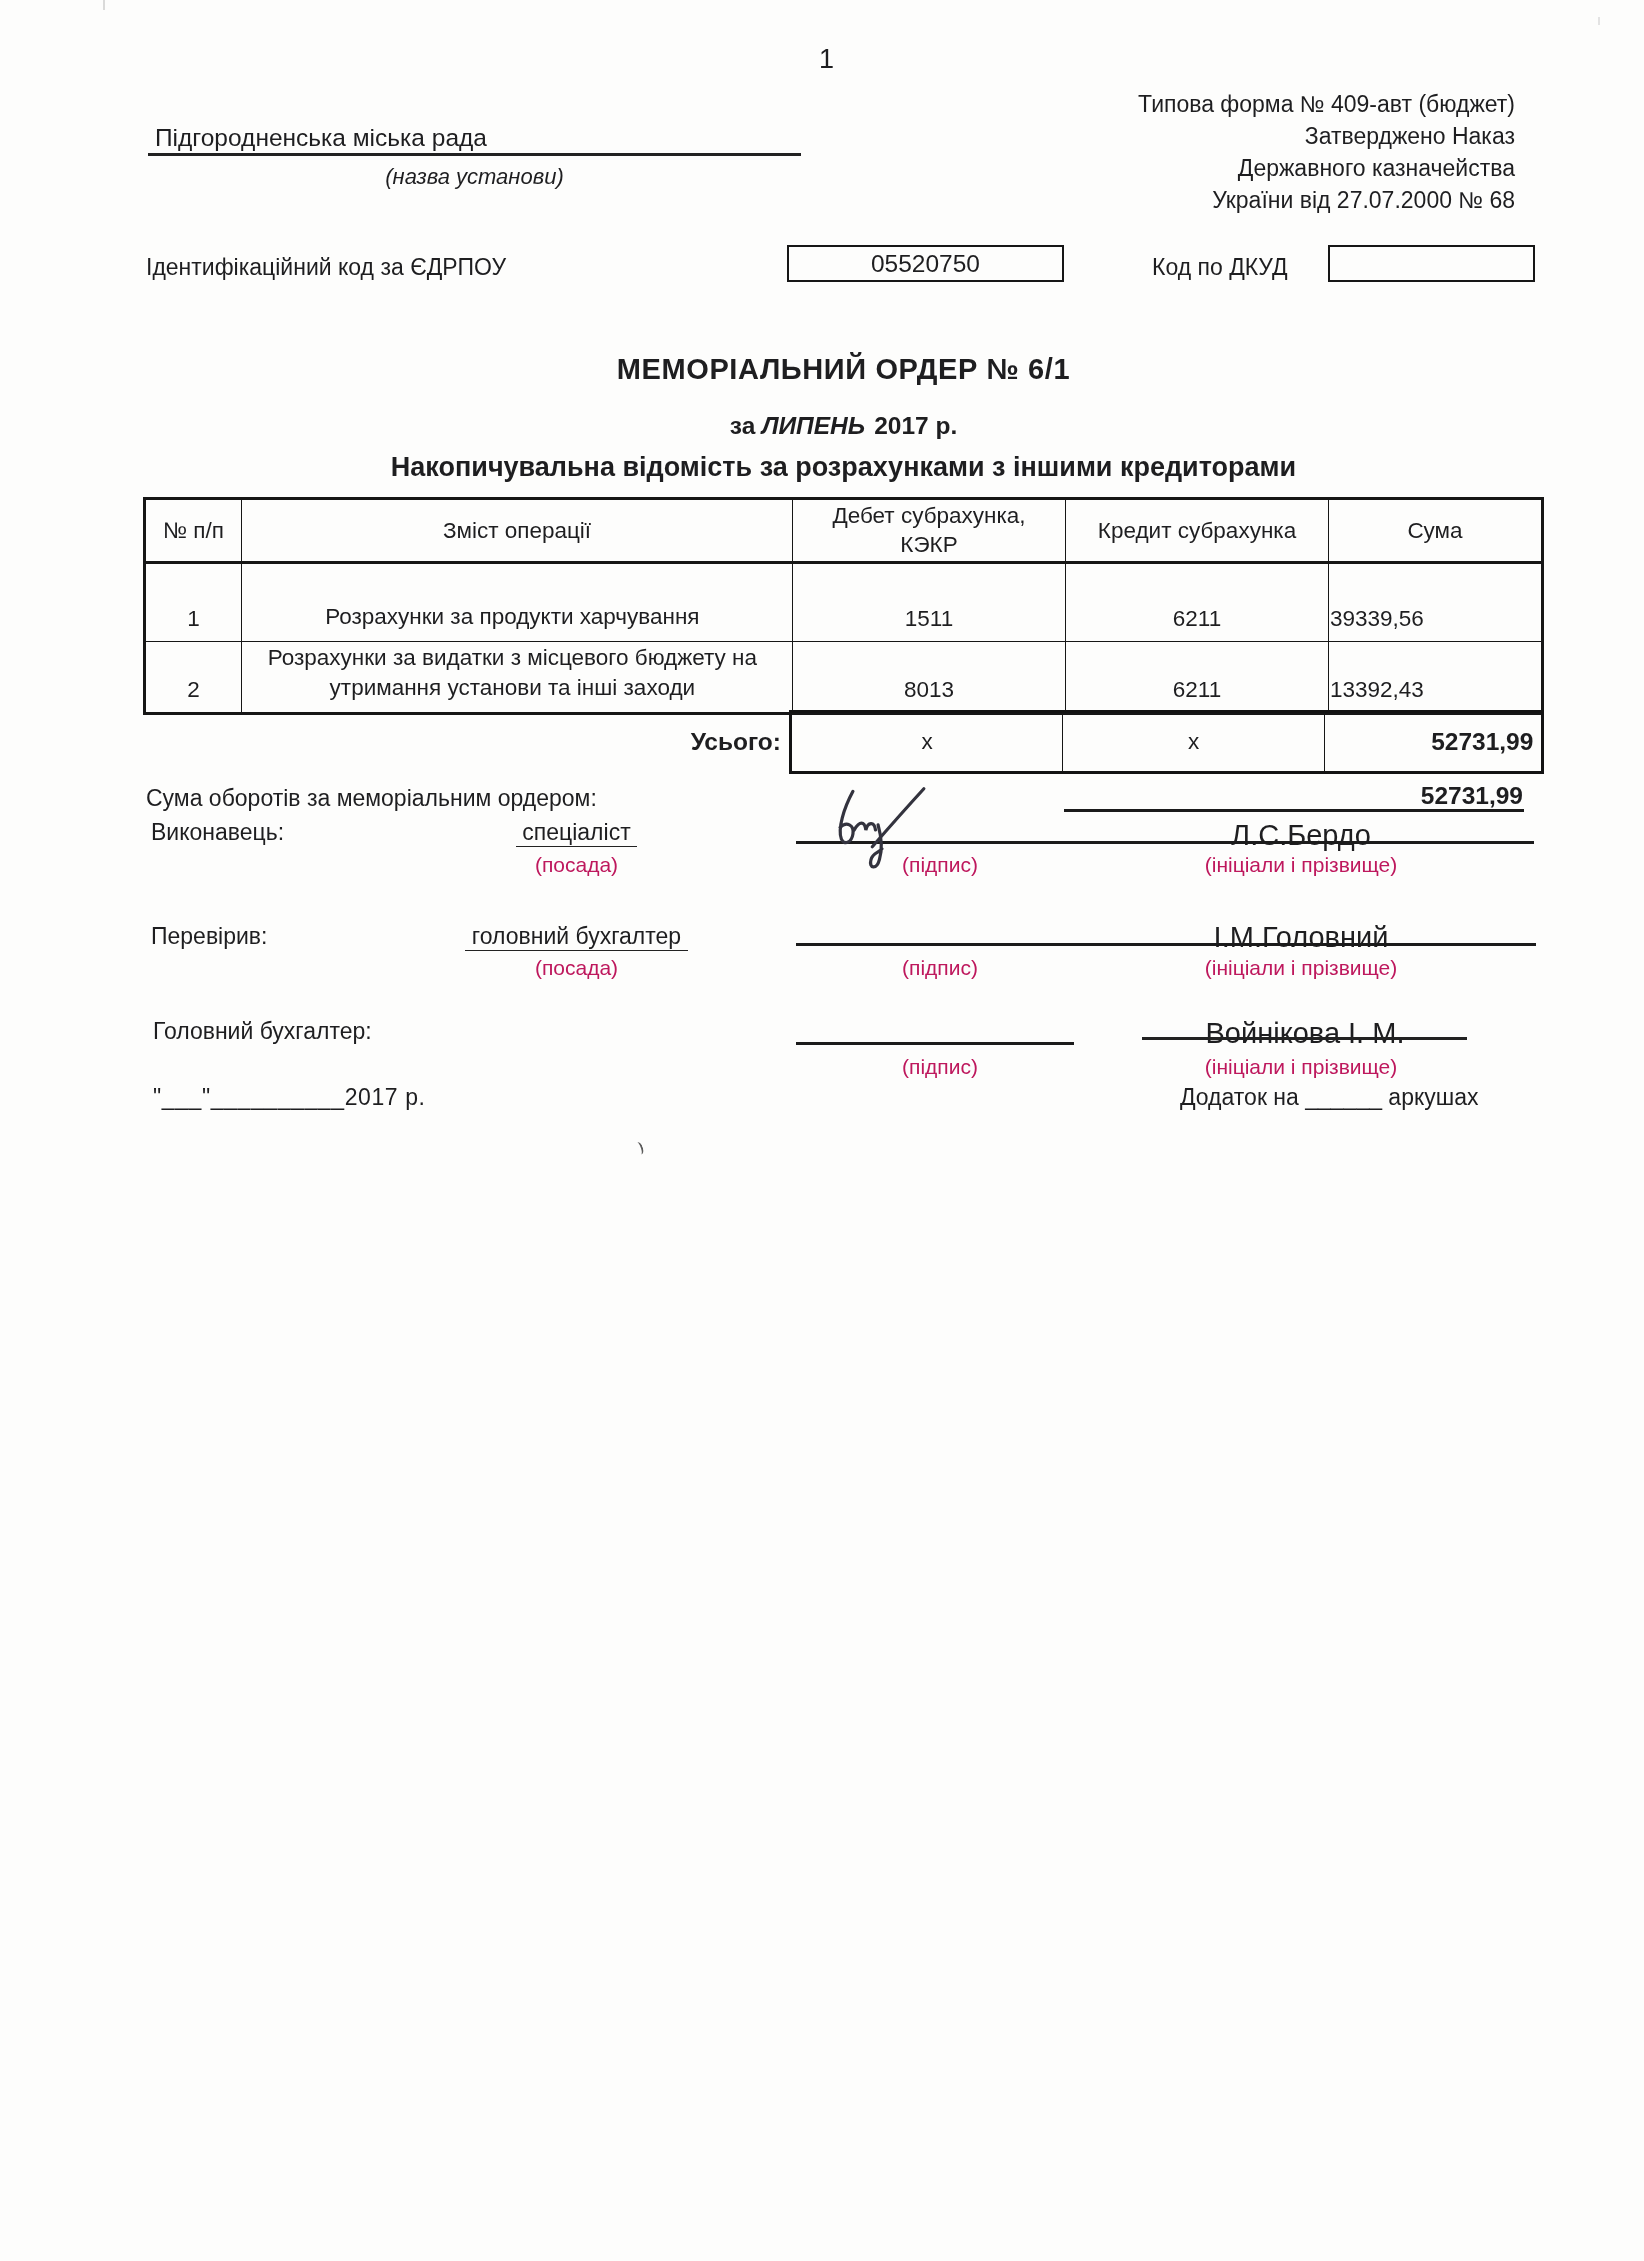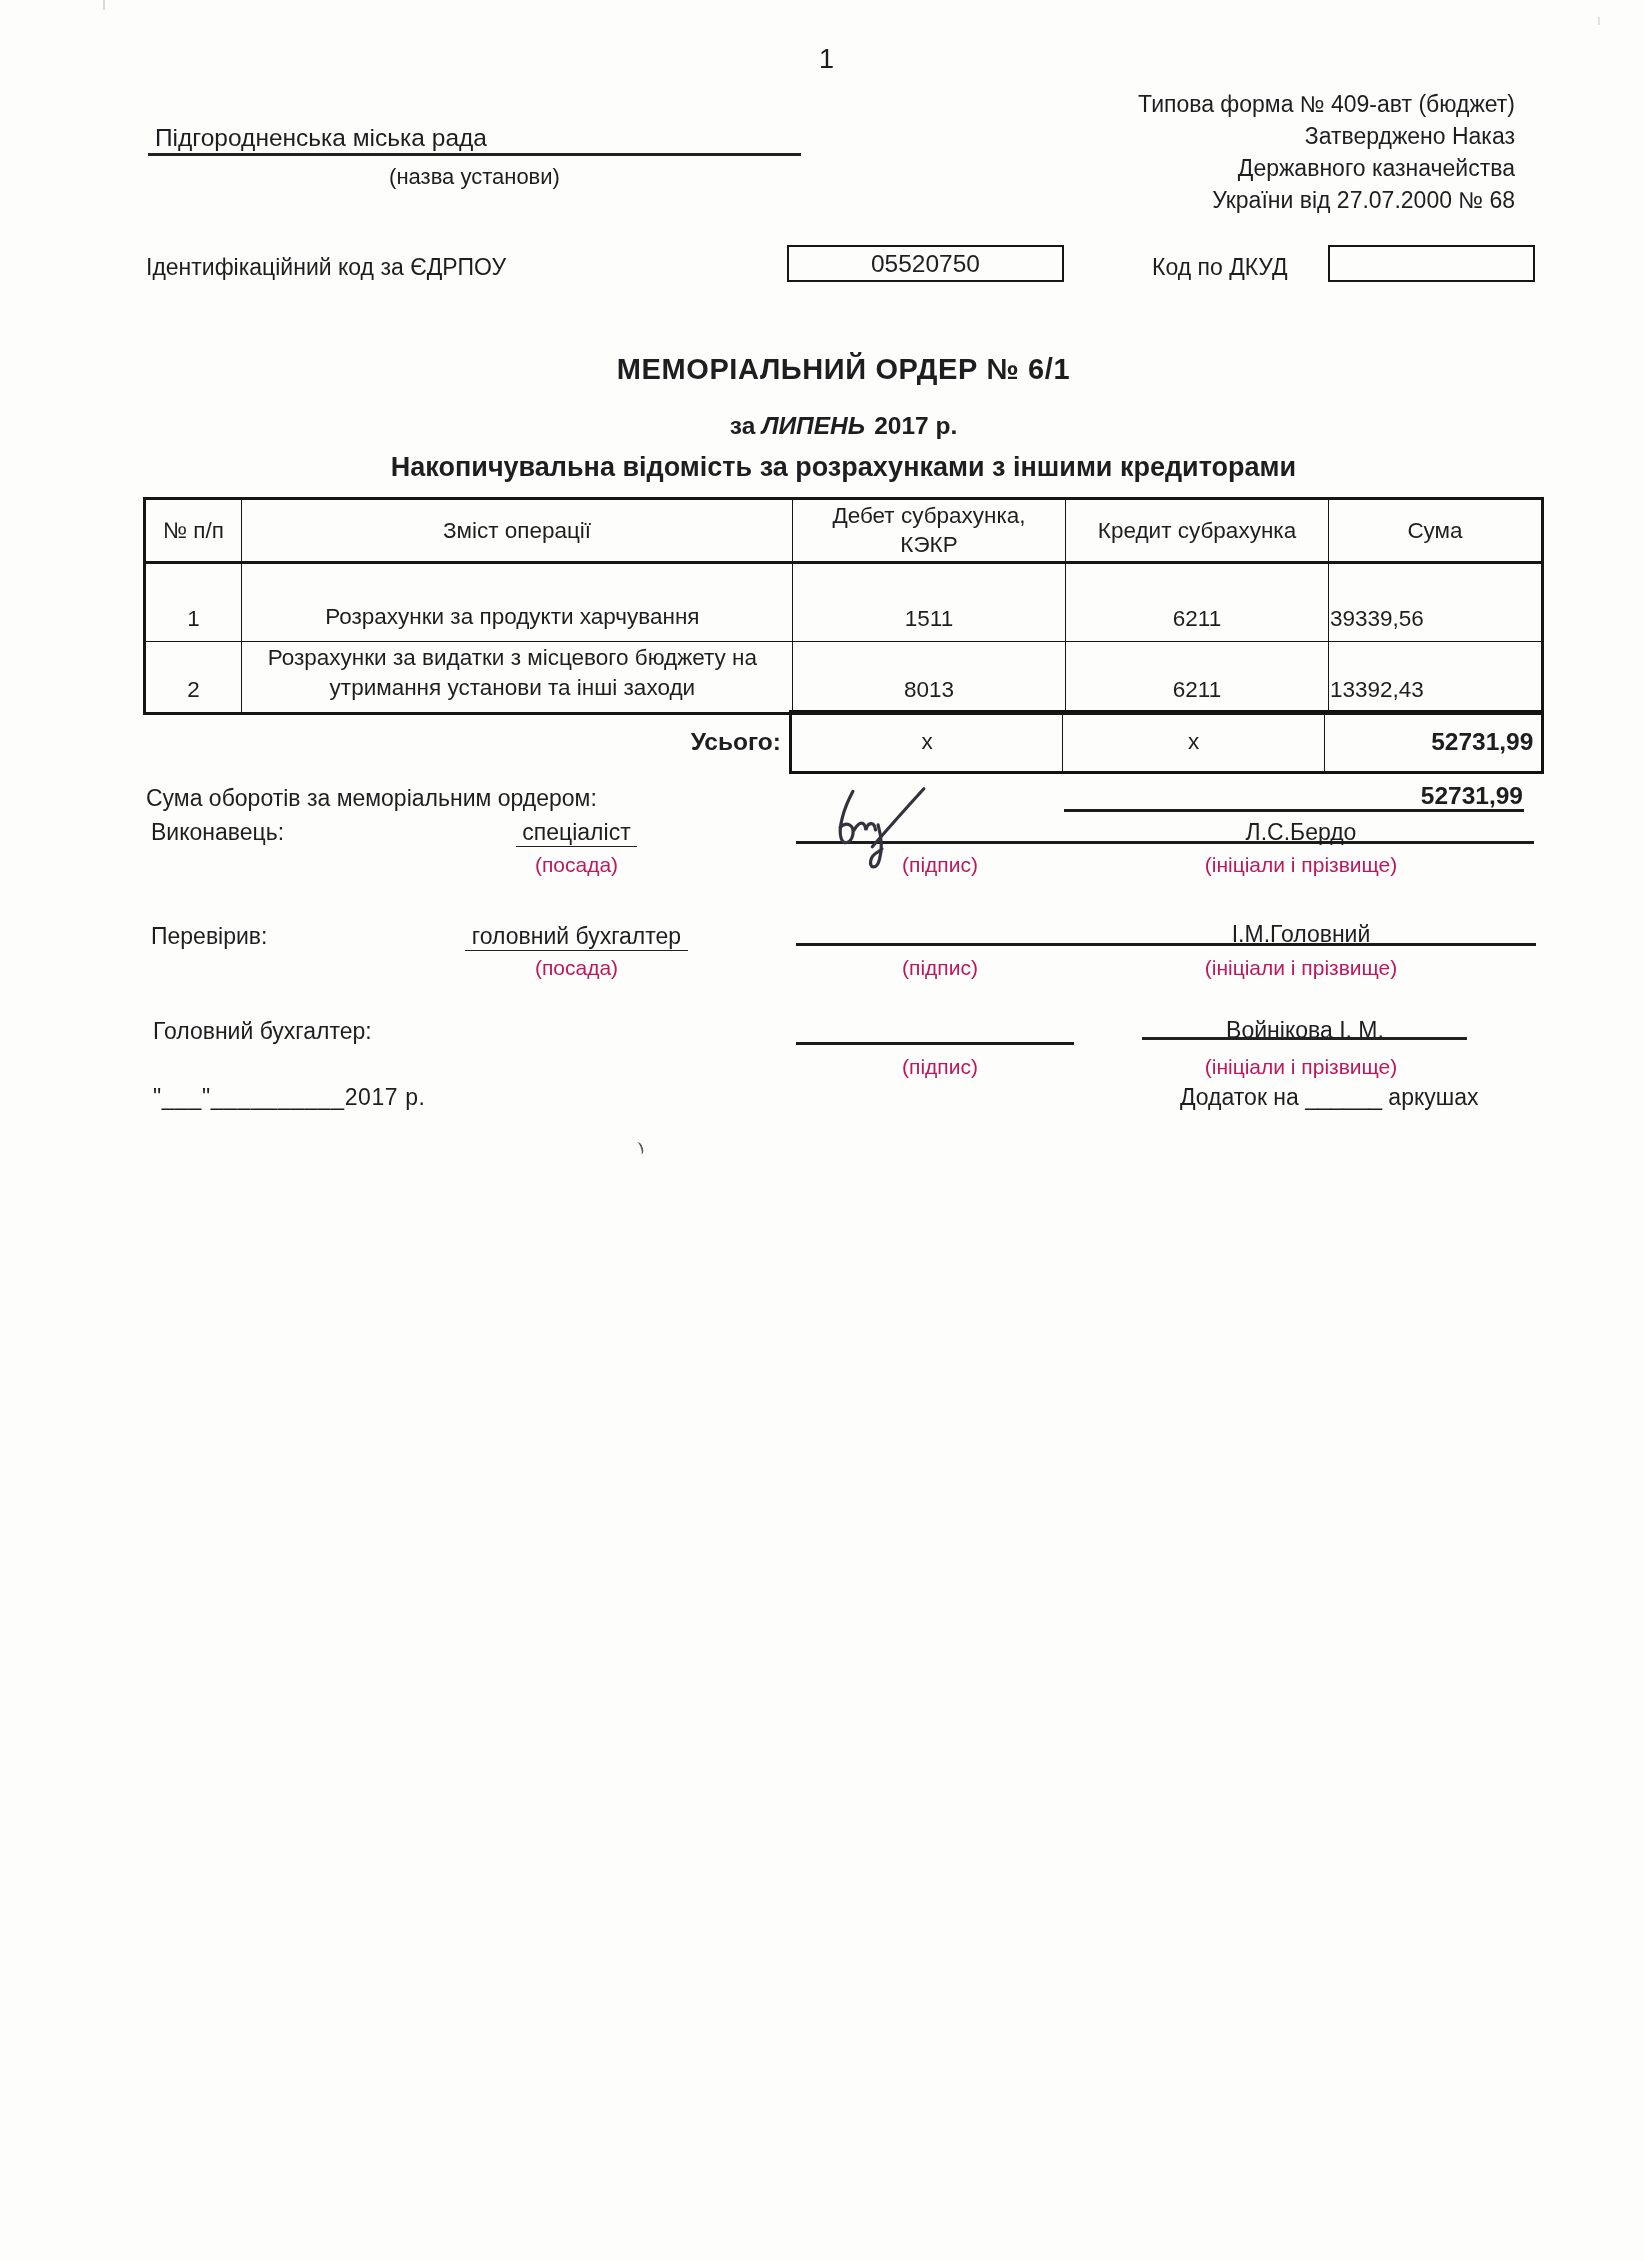--- a/index.html
+++ b/index.html
@@ -10,21 +10,21 @@
     font-family:"Liberation Sans", sans-serif;
     color:#1e1e20;
     overflow:hidden;
   }
   .abs{position:absolute;}
   
   .pagenum{left:819px;top:44px;font-size:27px;}
   .form-info{right:129px;top:88px;text-align:right;font-size:23px;line-height:32px;}
   .inst-name{left:155px;top:124px;font-size:24.5px;}
   .inst-line{left:148px;top:153px;width:653px;height:2.6px;background:#222;}
-  .inst-caption{left:148px;top:164px;width:653px;text-align:center;font-size:22px;}
+  .inst-caption{left:148px;top:164px;width:653px;text-align:center;font-size:22px;font-style:italic;}
   .code-label{left:146px;top:254px;font-size:23px;}
   .edrpou-box{left:787px;top:245px;width:277px;height:37px;border:2.6px solid #161616;
     display:flex;align-items:center;justify-content:center;font-size:24.5px;box-sizing:border-box;}
   .dkud-label{left:1152px;top:254px;font-size:23px;}
   .dkud-box{left:1328px;top:245px;width:207px;height:37px;border:2.6px solid #161616;box-sizing:border-box;}
   
   .title-wrap{left:143px;top:353px;width:1401px;text-align:center;}
   .title1{font-size:29px;font-weight:bold;letter-spacing:0.6px;}
   .title2{margin-top:26px;font-size:24.5px;font-weight:bold;}
   .title2 .month{font-style:italic;margin:0 9px 0 6.4px;}
@@ -51,21 +51,21 @@
   .total-cell{display:flex;align-items:center;justify-content:center;font-size:22.5px;border-right:1.9px solid #161616;}
   .total-cell:last-child{border-right:none;justify-content:flex-end;padding-right:7.7px;font-weight:bold;font-size:24.5px;}
   
   .summary-label{left:146px;top:785px;font-size:23px;}
   .summary-value{left:1063px;top:782px;width:460px;text-align:right;font-size:24.5px;font-weight:bold;}
   .summary-line{left:1064px;top:809px;width:460px;height:2.6px;background:#1b1b1b;}
   
   .sig-label{font-size:23px;}
   .pos-wrap{text-align:center;font-size:23px;}
   .pos-underline{border-bottom:1.9px solid #222;padding:0 6.4px 1.3px 6.4px;}
-  .name-wrap{text-align:center;font-size:23px;}
+  .name-wrap{text-align:center;font-size:29px;}
   .caption{text-align:center;font-size:21px;color:#be185d;}
   .hline{background:#1b1b1b;}
   .sig-svg{left:813px;top:781px;}
   .chief-name-line{left:1142px;top:1037px;width:325px;height:2.6px;background:#222;}
   .date-line{left:153px;top:1084px;font-size:23px;letter-spacing:0.6px;}
   .appendix{left:1180px;top:1084px;font-size:23px;}
   
   .artifact-curl{left:635px;top:1142px;width:6.4px;height:13px;border-right:2.6px solid #333;
     border-radius:50%;transform:rotate(-18deg);opacity:.8;}
   .artifact-top1{left:103px;top:0;width:1.9px;height:10.3px;background:#999;opacity:.35;}

